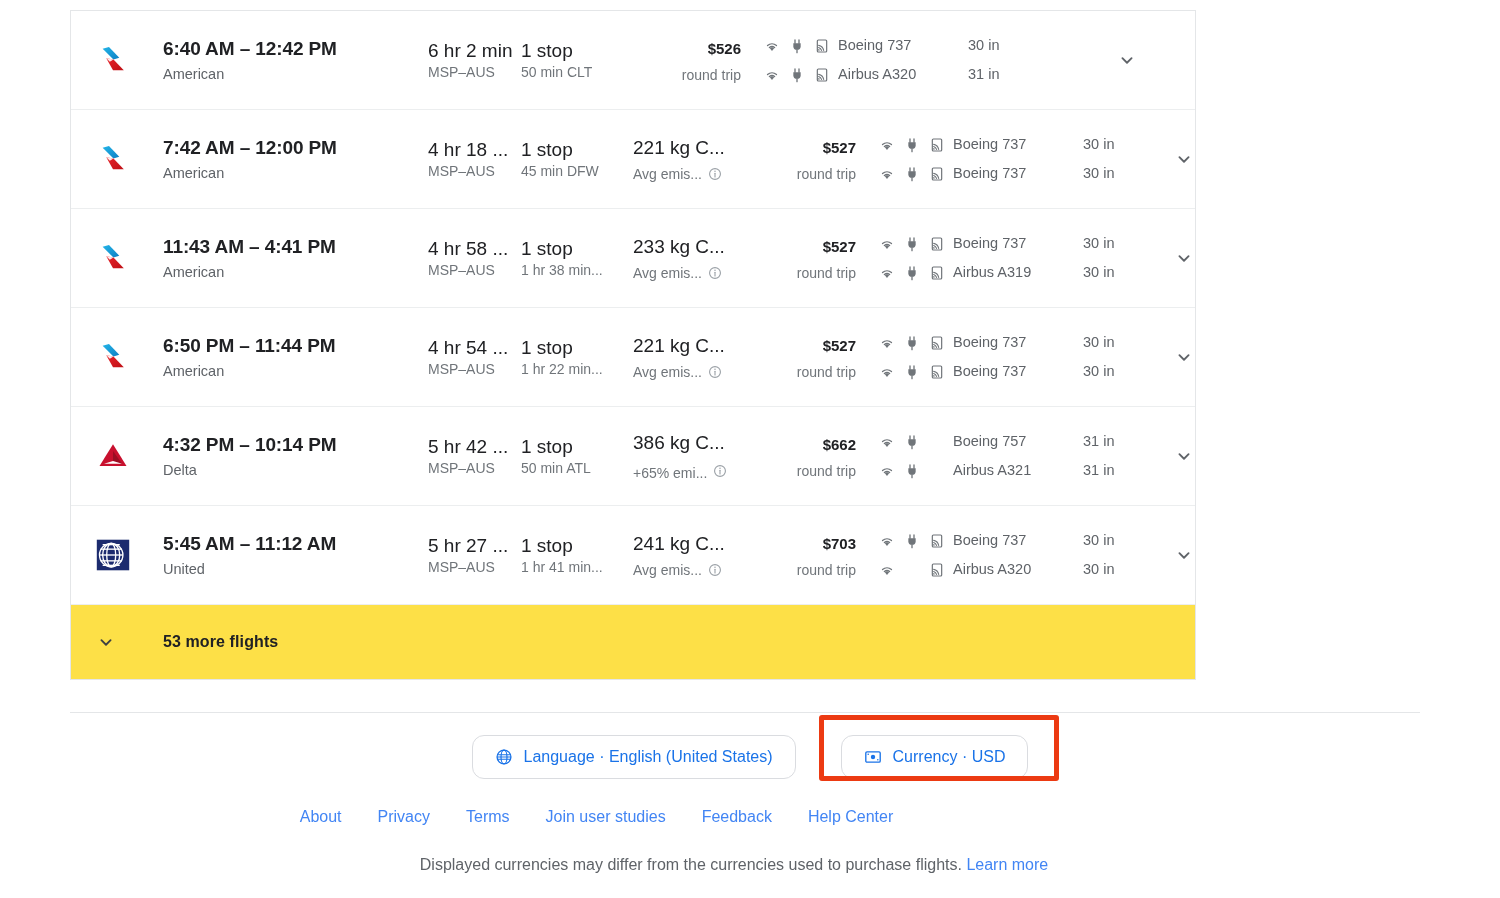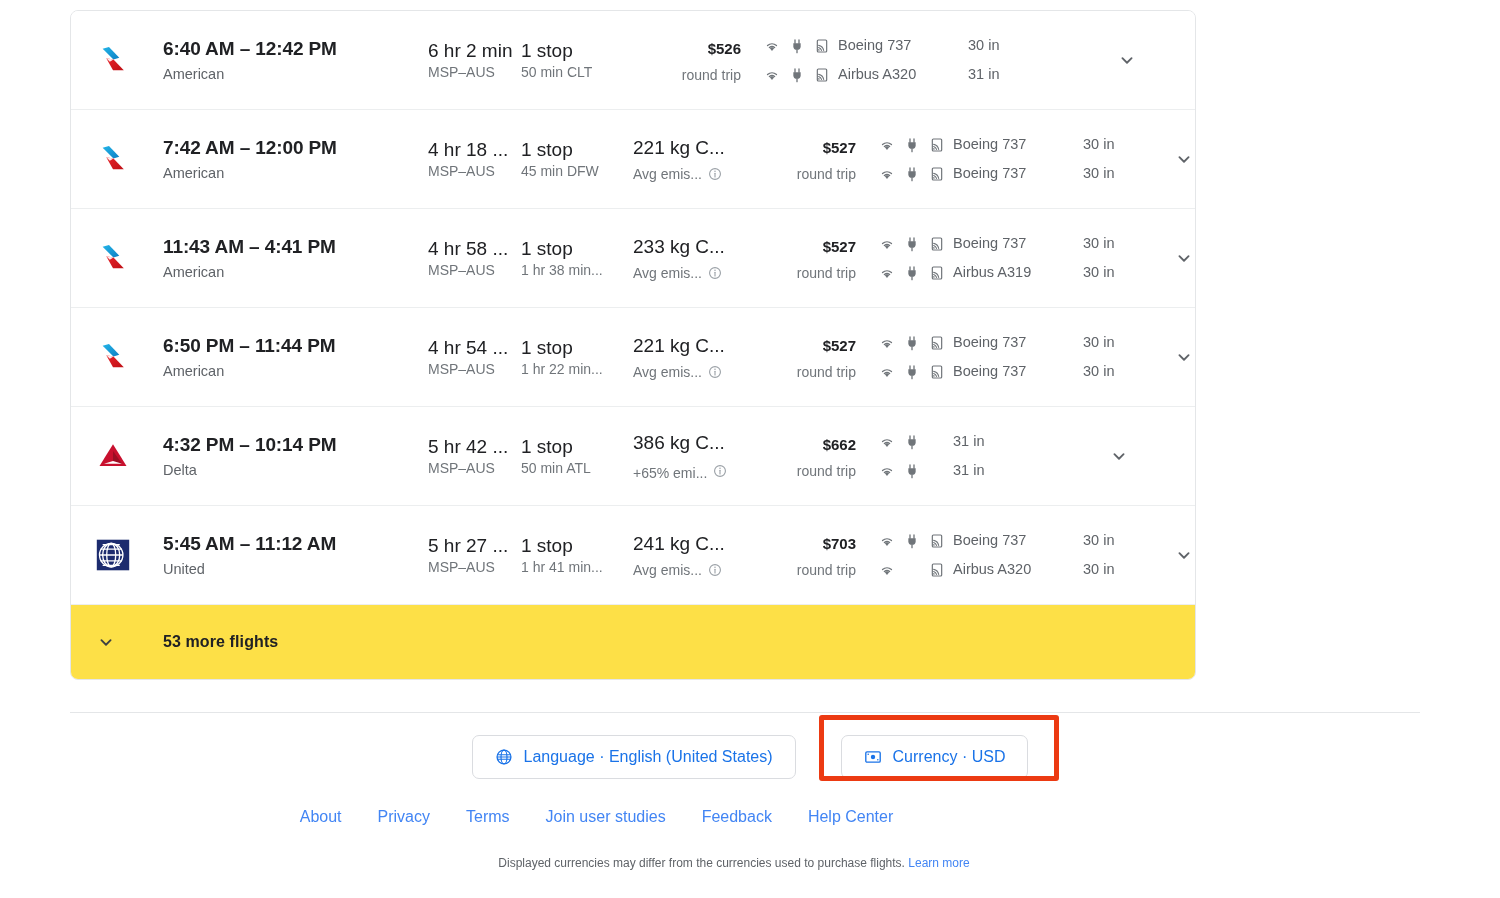--- a/index.html
+++ b/index.html
@@ -10,21 +10,21 @@
     overflow: hidden;
   }
   .page { position: relative; width: 1500px; height: 898px; }
 
   
   .results-card {
     position: absolute;
     left: 70px; top: 10px;
     width: 1126px;
     border: 1px solid #e4e6e8;
-    border-radius: 8px;
+    border-radius: 0;
     background: #fff;
     overflow: hidden;
   }
   .flight-row {
     display: flex;
     align-items: center;
     height: 99px;
     border-bottom: 1px solid #eceeef;
     padding: 0 0 0 24px;
     background: #fff;
@@ -94,21 +94,21 @@
     position: absolute; left: 70px; top: 712px; width: 1350px; height: 1px;
     background: #e4e6e8;
   }
   .chip-row {
     position: absolute; left: 0; top: 735px; width: 1500px;
     display: flex; justify-content: center; align-items: center; gap: 45px;
   }
   .chip {
     display: flex; align-items: center; gap: 11px;
     height: 44px; padding: 0 22px;
-    border: 1px solid #dadce0; border-radius: 7px;
+    border: 1px solid #dadce0; border-radius: 12px;
     background: #fff;
     font-size: 16px; color: #1a73e8; white-space: nowrap;
   }
   .chip-icon { width: 18px; height: 18px; display: block; flex: 0 0 18px; }
   .chip-wrap { position: relative; }
   .chip-highlight {
     position: absolute; left: -22px; top: -20px;
     width: 240px; height: 66px;
     border: 5px solid #ec3a12;
     border-radius: 3px;
@@ -116,21 +116,21 @@
   }
 
   .footer-links {
     position: absolute; left: 0; top: 808px; width: 1193px;
     display: flex; justify-content: center; align-items: center; gap: 36px;
   }
   .footer-link { font-size: 16px; color: #4285f4; white-space: nowrap; text-decoration: none; }
 
   .disclaimer {
     position: absolute; left: 0; top: 856px; width: 1468px;
-    text-align: center; font-size: 12px; color: #5f6368;
+    text-align: center; font-size: 16px; color: #5f6368;
   }
   .disclaimer a { color: #4285f4; text-decoration: none; }
 </style>
 </head>
 <body>
 
 <div class="page">
 
   <div class="results-card" id="results-card">
 
@@ -575,20 +575,24 @@
               <path d="M5.3 11.2a10.3 10.3 0 0 1 13.4 0" fill="none" stroke="#70757a" stroke-width="2" stroke-linecap="round"></path>
               <path d="M8.1 14.4a6.2 6.2 0 0 1 7.8 0" fill="none" stroke="#70757a" stroke-width="2" stroke-linecap="round"></path>
             </svg>
             <svg viewBox="0 0 24 24" class="amen-icon">
               <path d="M9 3v5M15 3v5" stroke="#70757a" stroke-width="2" stroke-linecap="round"></path>
               <path d="M6.5 8h11v4.2a5.5 5.5 0 0 1-11 0z" fill="#70757a"></path>
               <path d="M12 17.5V22" stroke="#70757a" stroke-width="2" stroke-linecap="round"></path>
             </svg>
           </div>
         </div>
+        <div class="craft-cell">
+          <div class="craft-line">Boeing 757</div>
+          <div class="craft-line">Airbus A321</div>
+        </div>
         <div class="legroom-cell">
           <div class="legroom-line">31 in</div>
           <div class="legroom-line">31 in</div>
         </div>
         <div class="expand-cell">
           <svg viewBox="0 0 24 24" class="chev">
             <path d="M7 10l5 5 5-5" fill="none" stroke="#5f6368" stroke-width="2" stroke-linecap="round" stroke-linejoin="round"></path>
           </svg>
         </div>
       </div>

